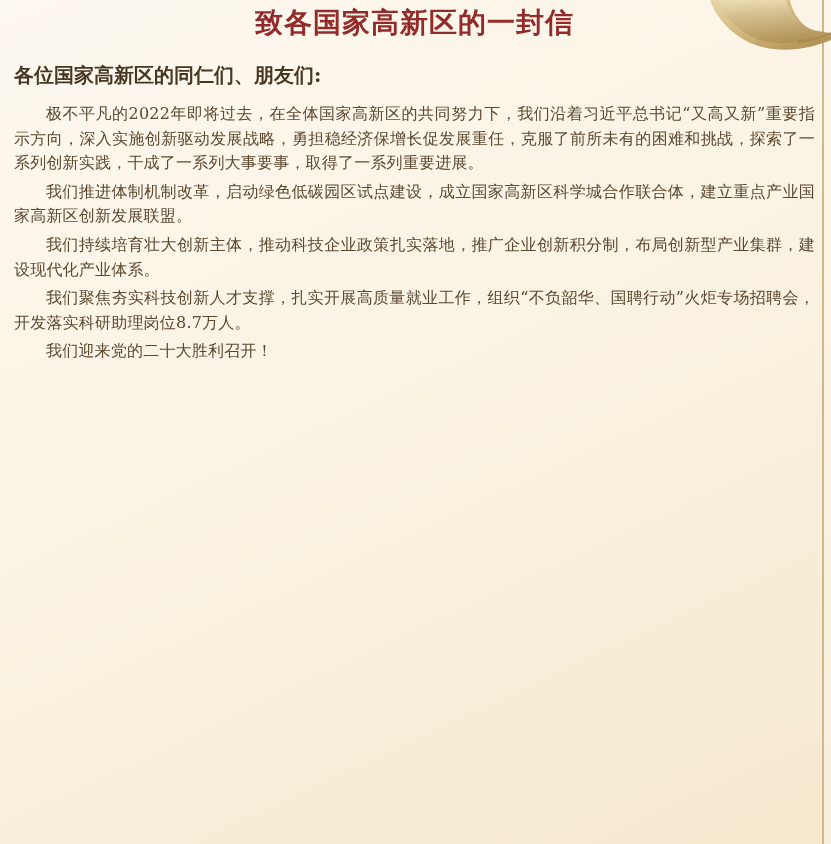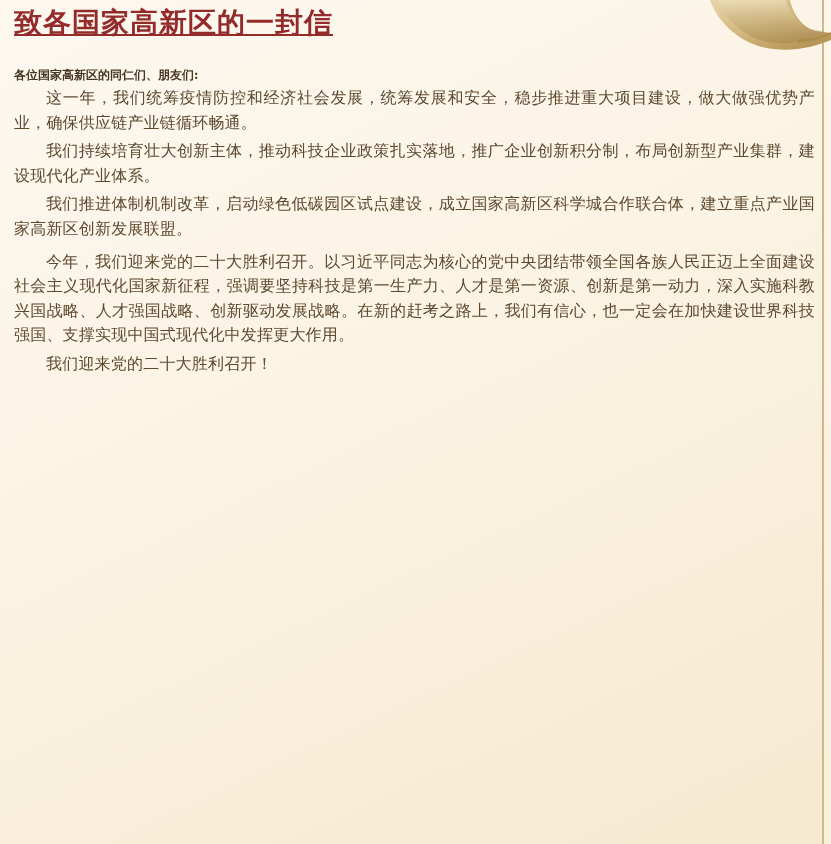--- a/index.html
+++ b/index.html
@@ -37,30 +37,30 @@
   .content {
     position: absolute;
     top: 0; left: 0;
     width: 824px;
     height: 844px;
     box-sizing: border-box;
     padding: 5px 9px 0 14px;
   }
   .title {
     margin: 0;
+    text-align: center;
     font-size: 28px;
     line-height: 36px;
     font-weight: bold;
     color: #942b2b;
     letter-spacing: 1px;
-    text-decoration: underline;
   }
   .salutation {
     margin: 23px 0 0 0;
-    font-size: 12px;
+    font-size: 20px;
     line-height: 22px;
     font-weight: bold;
     color: #463722;
   }
   .para {
     margin: 0 0 4px 0;
     font-size: 16px;
     line-height: 24.6px;
     color: #5c4930;
     text-indent: 32px;
@@ -70,24 +70,24 @@
   .para.first { margin-top: 16px; }
   .para.gap-before { margin-top: 8px; }
 </style>
 </head>
 <body>
 
 <div class="page">
   <div class="content">
     <h1 class="title">致各国家高新区的一封信</h1>
     <p class="salutation">各位国家高新区的同仁们、朋友们:</p>
-    <p class="para">这一年，我们统筹疫情防控和经济社会发展，统筹发展和安全，稳步推进重大项目建设，做大做强优势产业，确保供应链产业链循环畅通。</p>
+    <p class="para first">极不平凡的2022年即将过去，在全体国家高新区的共同努力下，我们沿着习近平总书记“又高又新”重要指示方向，深入实施创新驱动发展战略，勇担稳经济保增长促发展重任，克服了前所未有的困难和挑战，探索了一系列创新实践，干成了一系列大事要事，取得了一系列重要进展。</p>
+    <p class="para">我们推进体制机制改革，启动绿色低碳园区试点建设，成立国家高新区科学城合作联合体，建立重点产业国家高新区创新发展联盟。</p>
     <p class="para">我们持续培育壮大创新主体，推动科技企业政策扎实落地，推广企业创新积分制，布局创新型产业集群，建设现代化产业体系。</p>
-    <p class="para">我们推进体制机制改革，启动绿色低碳园区试点建设，成立国家高新区科学城合作联合体，建立重点产业国家高新区创新发展联盟。</p>
-    <p class="para gap-before">今年，我们迎来党的二十大胜利召开。以习近平同志为核心的党中央团结带领全国各族人民正迈上全面建设社会主义现代化国家新征程，强调要坚持科技是第一生产力、人才是第一资源、创新是第一动力，深入实施科教兴国战略、人才强国战略、创新驱动发展战略。在新的赶考之路上，我们有信心，也一定会在加快建设世界科技强国、支撑实现中国式现代化中发挥更大作用。</p>
+    <p class="para">我们聚焦夯实科技创新人才支撑，扎实开展高质量就业工作，组织“不负韶华、国聘行动”火炬专场招聘会，开发落实科研助理岗位8.7万人。</p>
     <p class="para">我们迎来党的二十大胜利召开！</p>
   </div>
 </div>
 
 <div class="right-strip"></div>
 
 <svg class="ribbon" viewBox="0 0 133 62" xmlns="http://www.w3.org/2000/svg">
   <defs>
     <linearGradient id="goldGrad" x1="0" y1="0" x2="1" y2="1">
       <stop offset="0%" stop-color="#e8d5a8"></stop>

